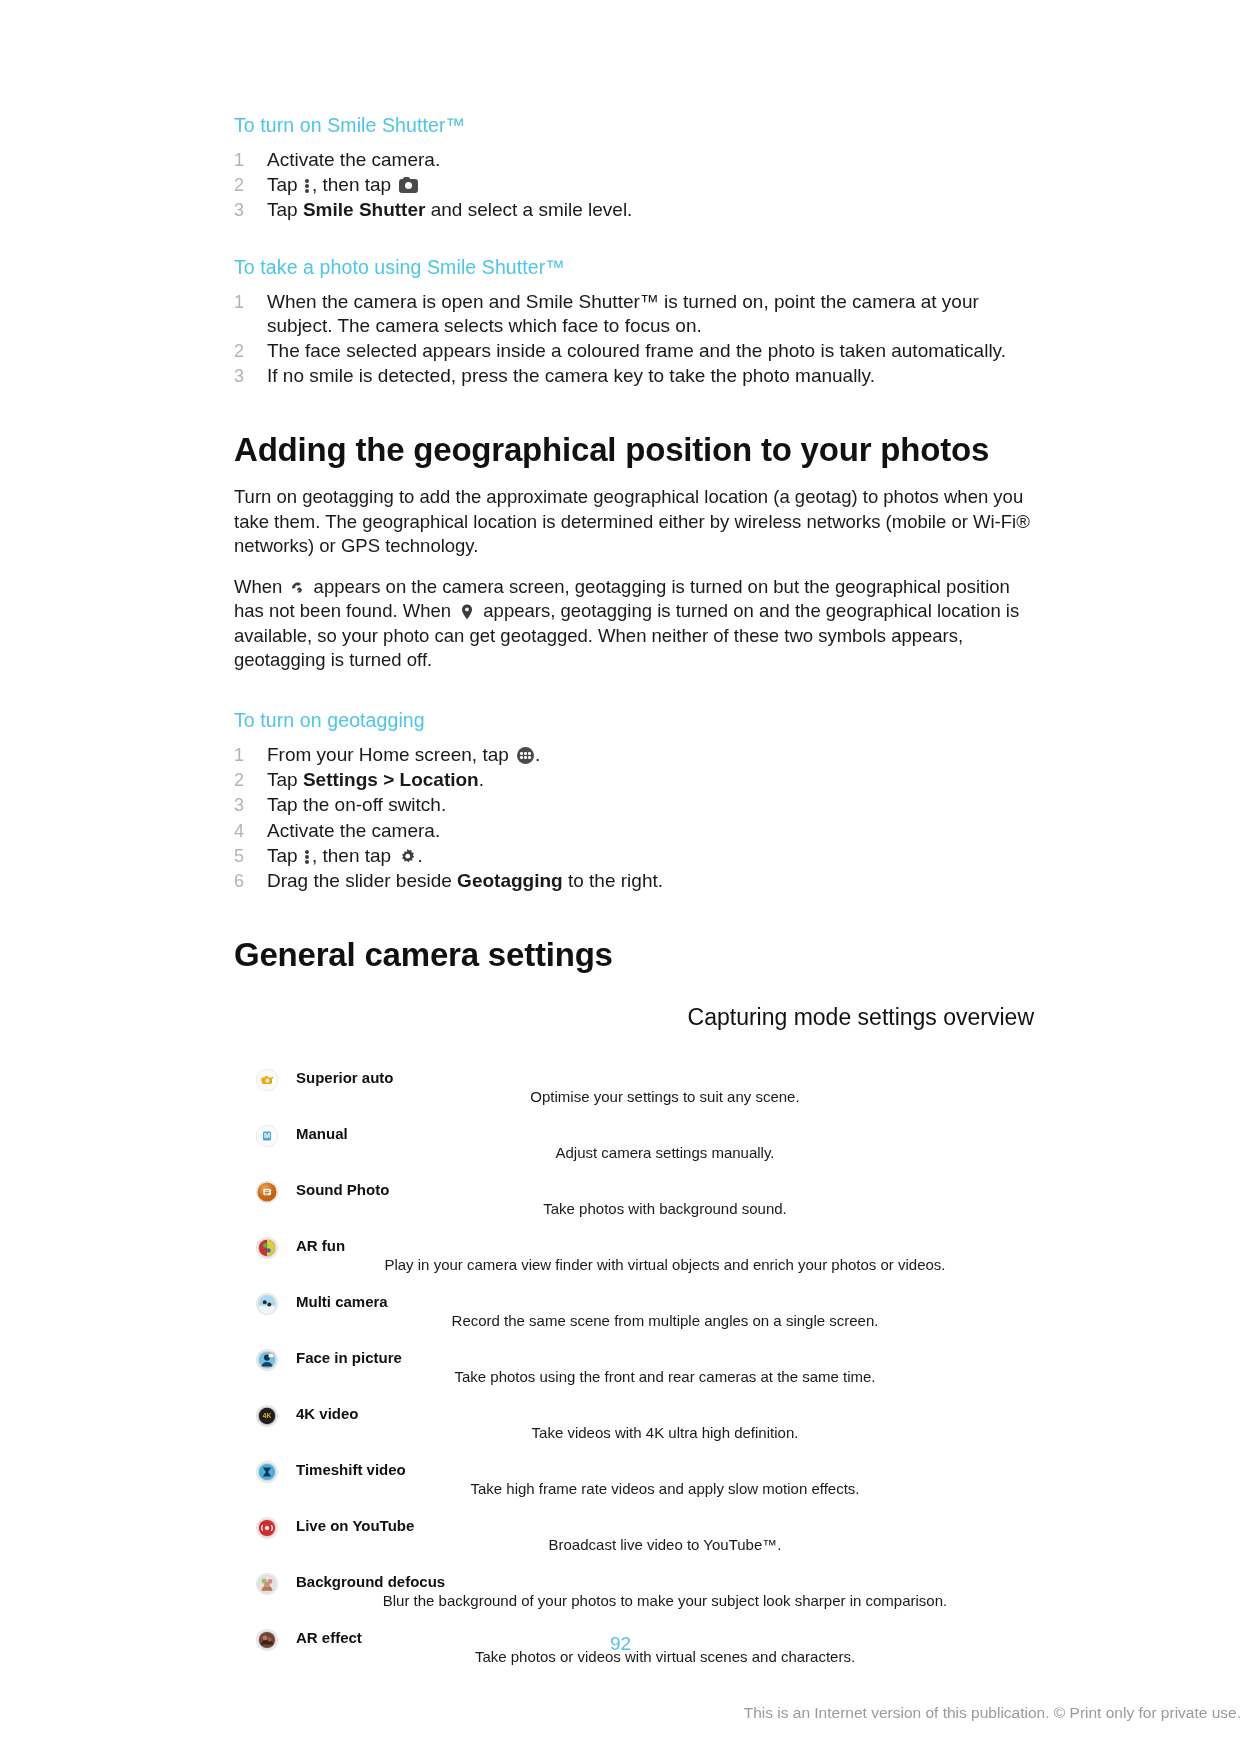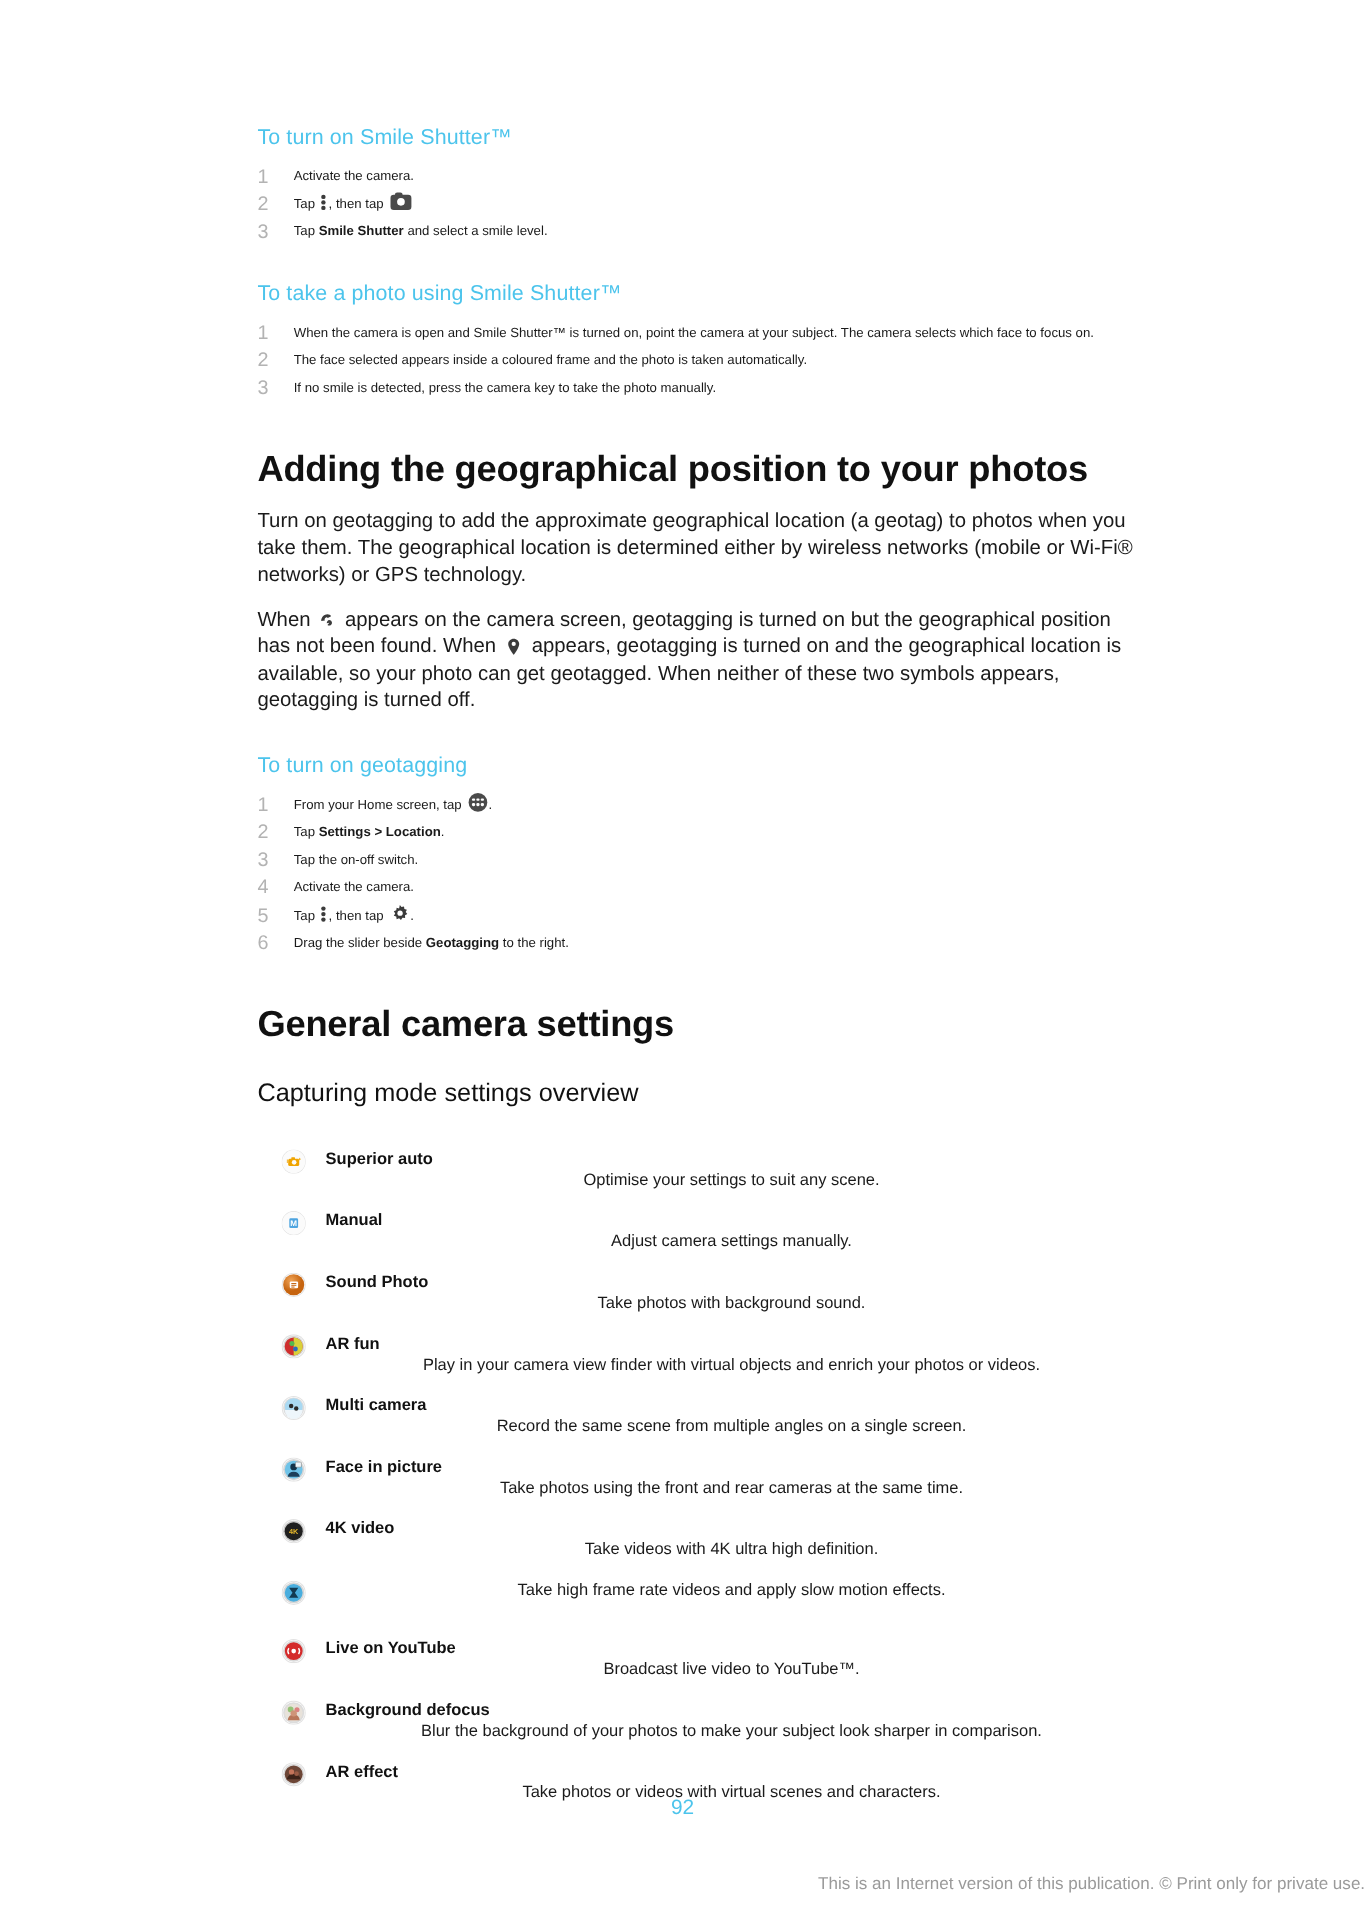--- a/index.html
+++ b/index.html
@@ -48,34 +48,35 @@
     margin: 0;
     letter-spacing: -0.2px;
     color: #111;
   }
   h2.sub-title {
     font-size: 23px;
     line-height: 30px;
     font-weight: normal;
     margin: 0;
     color: #111;
+    text-align: right;
   }
 
   
   ol.steps {
     list-style: none;
     margin: 0;
     padding: 0;
     counter-reset: stepnum;
   }
   ol.steps > li {
     position: relative;
     counter-increment: stepnum;
     padding-left: 33px;
-    font-size: 12px;
+    font-size: 19px;
     line-height: 24.2px;
     margin: 0 0 1px 0;
     color: #1a1a1a;
   }
   ol.steps > li::before {
     content: counter(stepnum);
     position: absolute;
     left: 0;
     top: 0;
     width: 20px;
@@ -422,20 +423,21 @@
       </div>
 
       <div class="mode-row">
         <span class="mode-icon">
           <svg width="22" height="22" viewBox="0 0 22 22">
               <circle cx="11" cy="11" r="9.6" fill="#d7d7d7"></circle>
               <circle cx="11" cy="11" r="8.1" fill="#4aaede"></circle>
               <path d="M6.8 6.4 h8.4 l-3.1 4.6 3.1 4.6 h-8.4 l3.1 -4.6 z" fill="#123a52"></path>
             </svg>
         </span>
+        <p class="mode-name">Timeshift video</p>
         <p class="mode-desc">Take high frame rate videos and apply slow motion effects.</p>
       </div>
 
       <div class="mode-row">
         <span class="mode-icon">
           <svg width="22" height="22" viewBox="0 0 22 22">
               <circle cx="11" cy="11" r="9.6" fill="#d9d9d9"></circle>
               <circle cx="11" cy="11" r="8.1" fill="#d42b2b"></circle>
               <circle cx="11" cy="11" r="2.1" fill="#ffffff"></circle>
               <path d="M6.6 8.2 a5 5 0 0 0 0 5.6" stroke="#ffffff" stroke-width="1.2" fill="none"></path>

